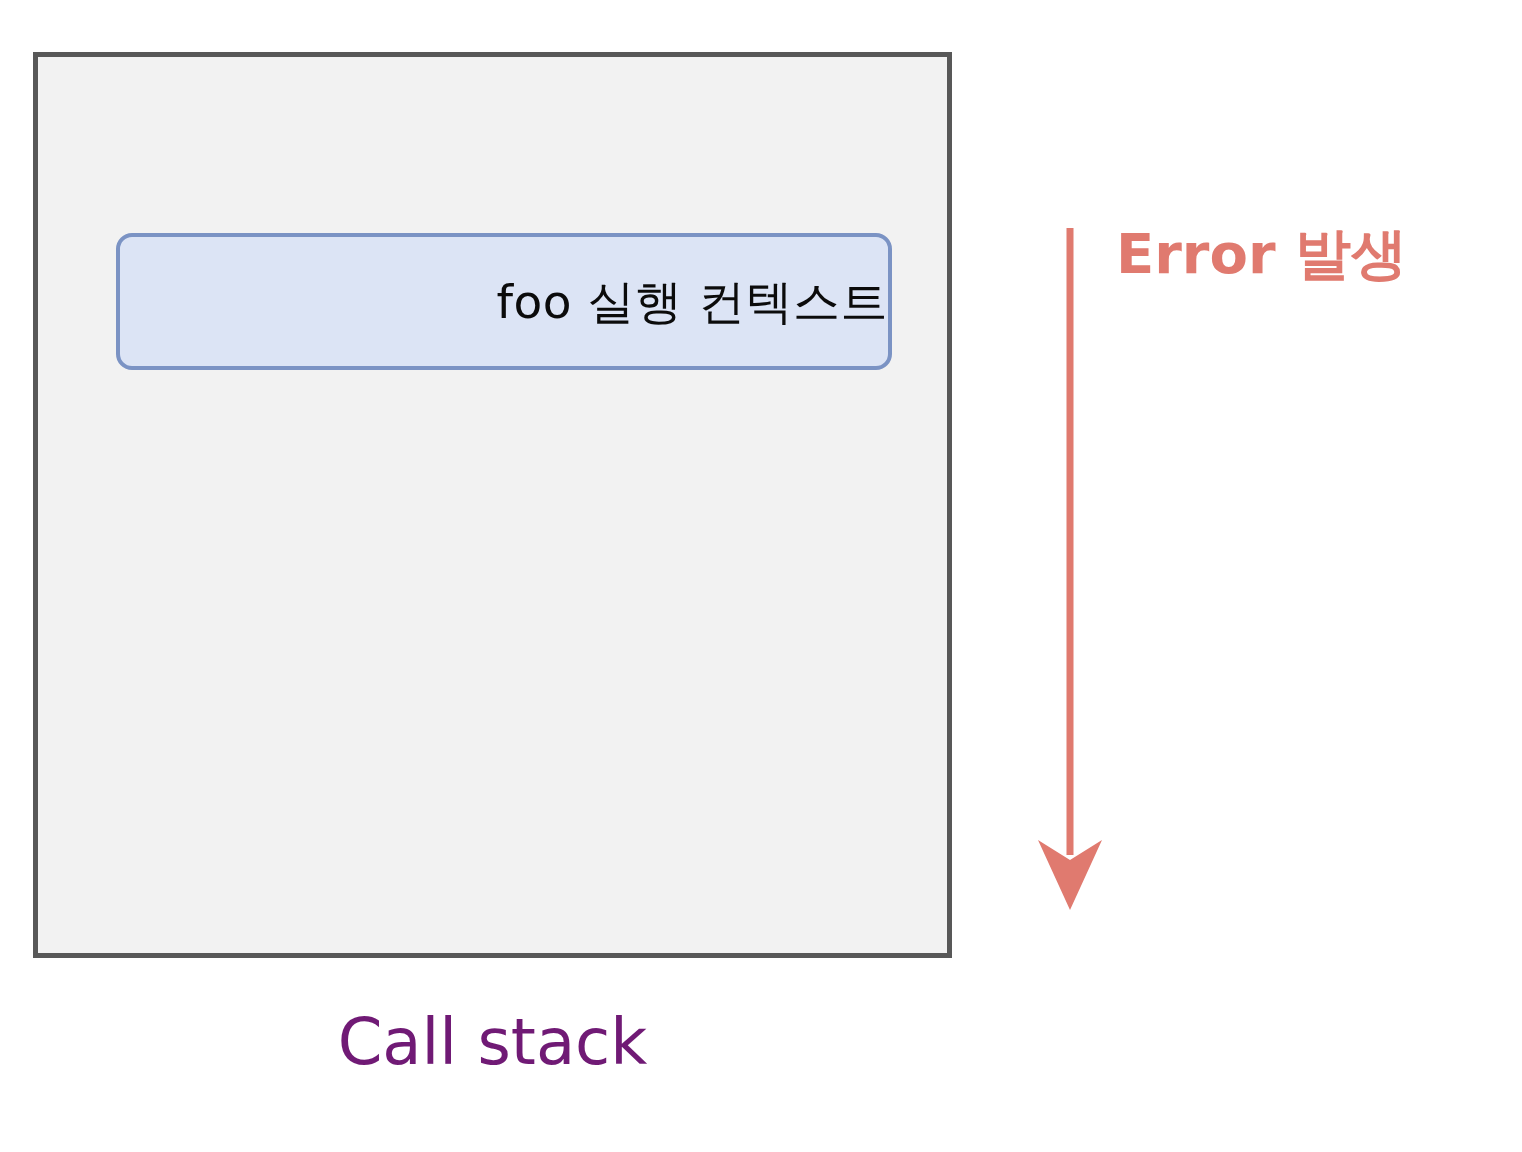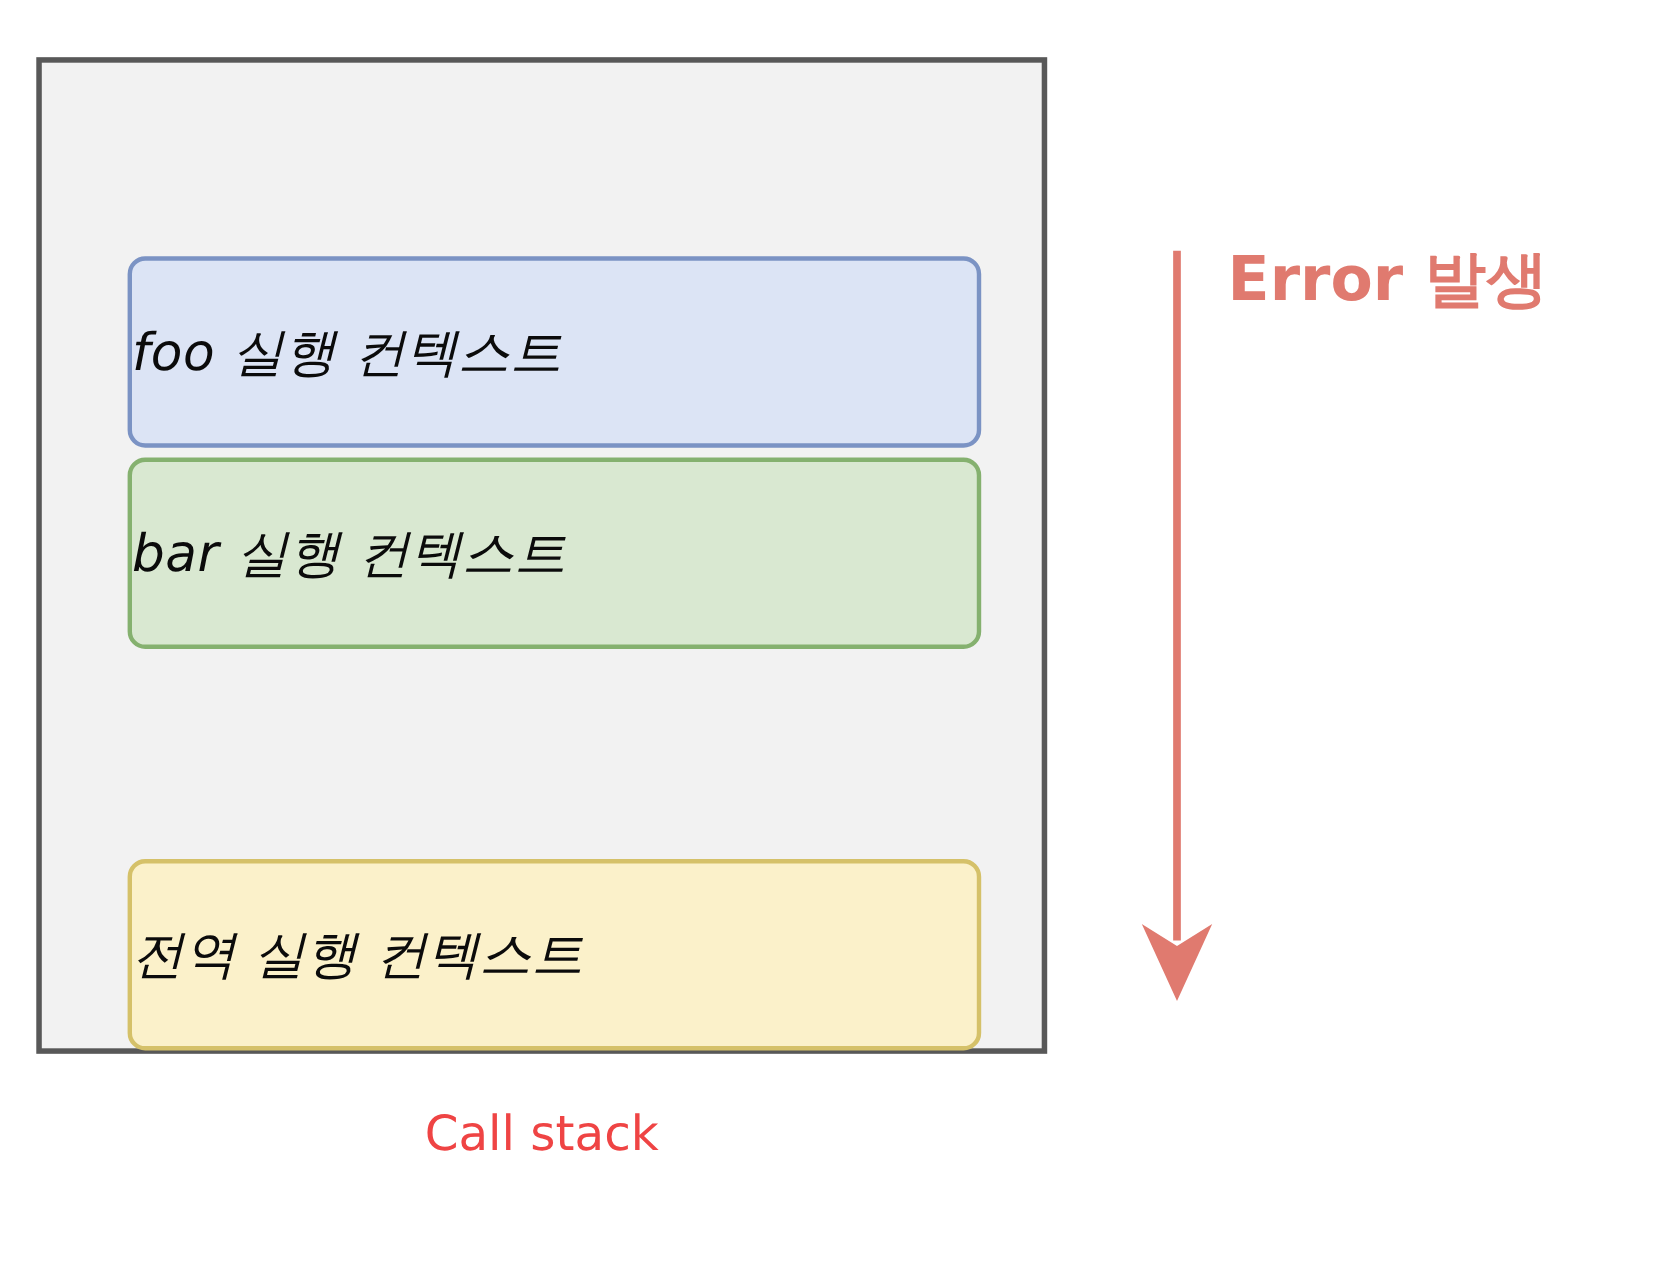--- a/index.html
+++ b/index.html
@@ -32,29 +32,28 @@
     left: 0;
     top: 0;
     width: 100%;
     height: 100%;
   }
 
   .ctx-box {
     position: absolute;
     left: 78px;
     width: 776px;
-    height: 174px;
+    height: 137px;
     box-sizing: border-box;
     border-radius: 16px;
     border-style: solid;
     border-width: 4px;
     display: flex;
     align-items: center;
-    justify-content: flex-start;
-    font-style: italic;
+    justify-content: flex-end;
   }
 
   .ctx-box .ctx-label {
     font-size: 47px;
     line-height: 1;
     color: #0b0b0b;
     letter-spacing: 0.5px;
     white-space: nowrap;
     font-family: "DejaVu Sans", "Liberation Sans", sans-serif;
   }
@@ -64,22 +63,22 @@
   #ctx-box-2 { top: 542px; background: #fae7d1; border-color: #d59e25; }
   #ctx-box-3 { top: 724px; background: #fbf1ca; border-color: #d5c169; }
 
   
   #callstack-caption {
     position: absolute;
     left: 33px;
     top: 1005px;
     width: 919px;
     text-align: center;
-    font-size: 44px;
-    color: #ef4444;
+    font-size: 64px;
+    color: #701a75;
     font-family: "DejaVu Sans", "Liberation Sans", sans-serif;
   }
 
   
   #error-flow {
     position: absolute;
     left: 1020px;
     top: 200px;
     width: 470px;
     height: 740px;
@@ -109,28 +108,22 @@
 </head>
 <body>
 
 <div id="callstack-frame">
   <div id="stack-boxes">
 
     <div class="ctx-box" id="ctx-box-0">
       <span class="ctx-label">foo 실행 컨텍스트</span>
     </div>
 
-    <div class="ctx-box" id="ctx-box-1">
-      <span class="ctx-label">bar 실행 컨텍스트</span>
-    </div>
 
 
-    <div class="ctx-box" id="ctx-box-3">
-      <span class="ctx-label">전역 실행 컨텍스트</span>
-    </div>
 
   </div>
 </div>
 
 <div id="callstack-caption">Call stack</div>
 
 <div id="error-flow">
 
   <svg id="error-arrow-svg" viewBox="0 0 120 740">
     <line x1="50" y1="28" x2="50" y2="655" stroke="#e07a6f" stroke-width="7"></line>

